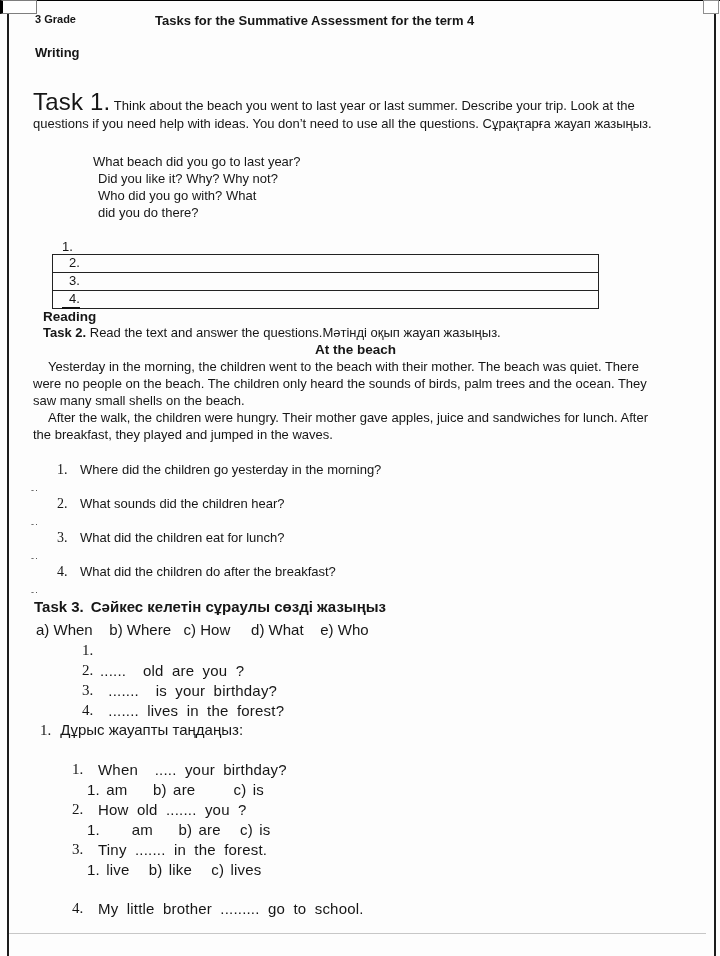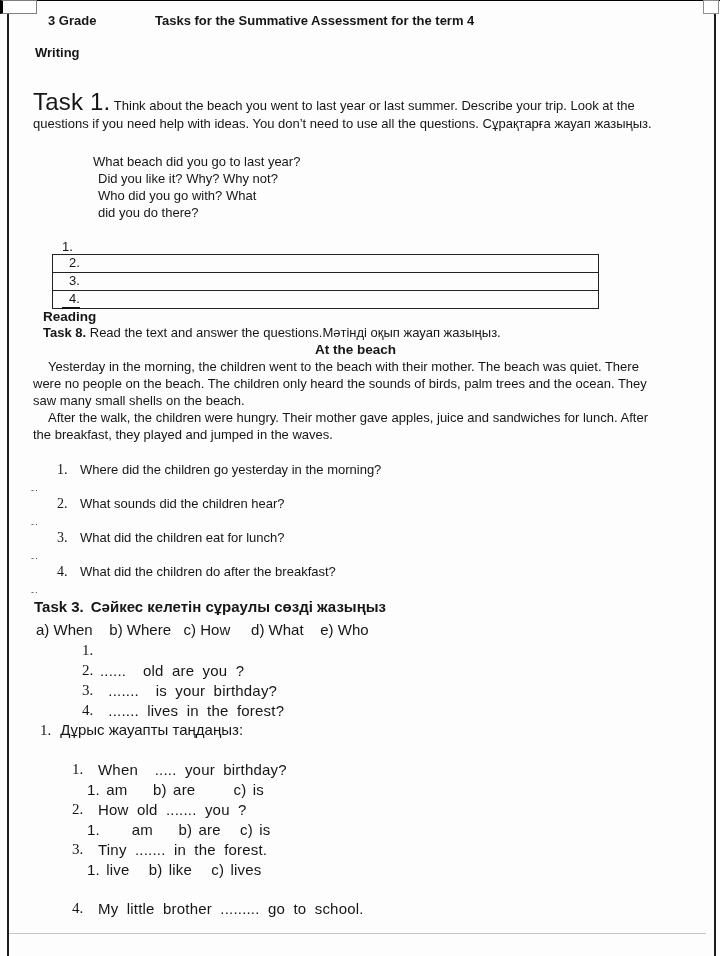--- a/index.html
+++ b/index.html
@@ -17,21 +17,21 @@
   .top-hairline { top:0; left:0; width:720px; height:1px; background:#000; z-index:1; }
   .left-border  { left:7px; top:0; bottom:0; width:2px; background:#1c1c1c; z-index:2; }
   .right-border { left:714px; top:0; bottom:0; width:2px; background:#1c1c1c; z-index:2; }
   .notch-left  { left:0; top:0; width:33px; height:12px; background:#fff;
                  border:1px solid #7e7e7e; border-left:3px solid #000; z-index:3; }
   .notch-right { left:703px; top:0; width:14px; height:12px; background:#fff;
                  border:1px solid #8f8f8f; z-index:3; }
   .bottom-hairline { top:933px; left:9px; width:697px; height:1px; background:#c7c7c7; }
 
   
-  .grade       { left:35px; top:13px; font-size:13px;margin-left:13px; }
+  .grade       { left:35px; top:13px; font-size:11px; }
   .doc-title   { left:155px; top:13px; font-size:13px; }
   .writing     { left:35px; top:45px; font-size:13px; }
 
   
   .task1-para  { left:33px; top:80px; width:644px; font-size:13px; line-height:18px; }
   .task1-label { font-size:24px; font-weight:normal; letter-spacing:.2px; }
   .hints       { left:93px; top:153px; font-size:13px; line-height:17px; }
   .hints .hint-line { display:block; }
   .hints .hint-line + .hint-line { padding-left:5px; }
   .row1-label  { left:62px; top:239px; font-size:13px; }
@@ -100,21 +100,21 @@
   </div>
 
   <div class="abs row1-label">1.</div>
   <div class="abs t1-table">
     <div class="t1-row"><span class="row-label">2.</span></div>
     <div class="t1-row"><span class="row-label">3.</span></div>
     <div class="t1-row"><span class="row-label">4.</span></div>
   </div>
 
   <div class="abs reading-label bold">Reading</div>
-  <div class="abs task2-line"><span class="bold">Task 8.</span><span class="pre"> Read the text and answer the questions.Мәтінді оқып жауап жазыңыз.</span></div>
+  <div class="abs task2-line"><span class="bold">Task 2.</span><span class="pre"> Read the text and answer the questions.Мәтінді оқып жауап жазыңыз.</span></div>
   <div class="abs beach-title bold">At the beach</div>
 
   <div class="abs passage">
     <p>Yesterday in the morning, the children went to the beach with their mother. The beach was quiet. There were no people on the beach. The children only heard the sounds of birds, palm trees and the ocean. They saw many small shells on the beach.</p>
     <p>After the walk, the children were hungry. Their mother gave apples, juice and sandwiches for lunch. After the breakfast, they played and jumped in the waves.</p>
   </div>
 
   <div class="abs rq-list">
     <div class="rq-item">
         <span class="rq-num">1.</span>

